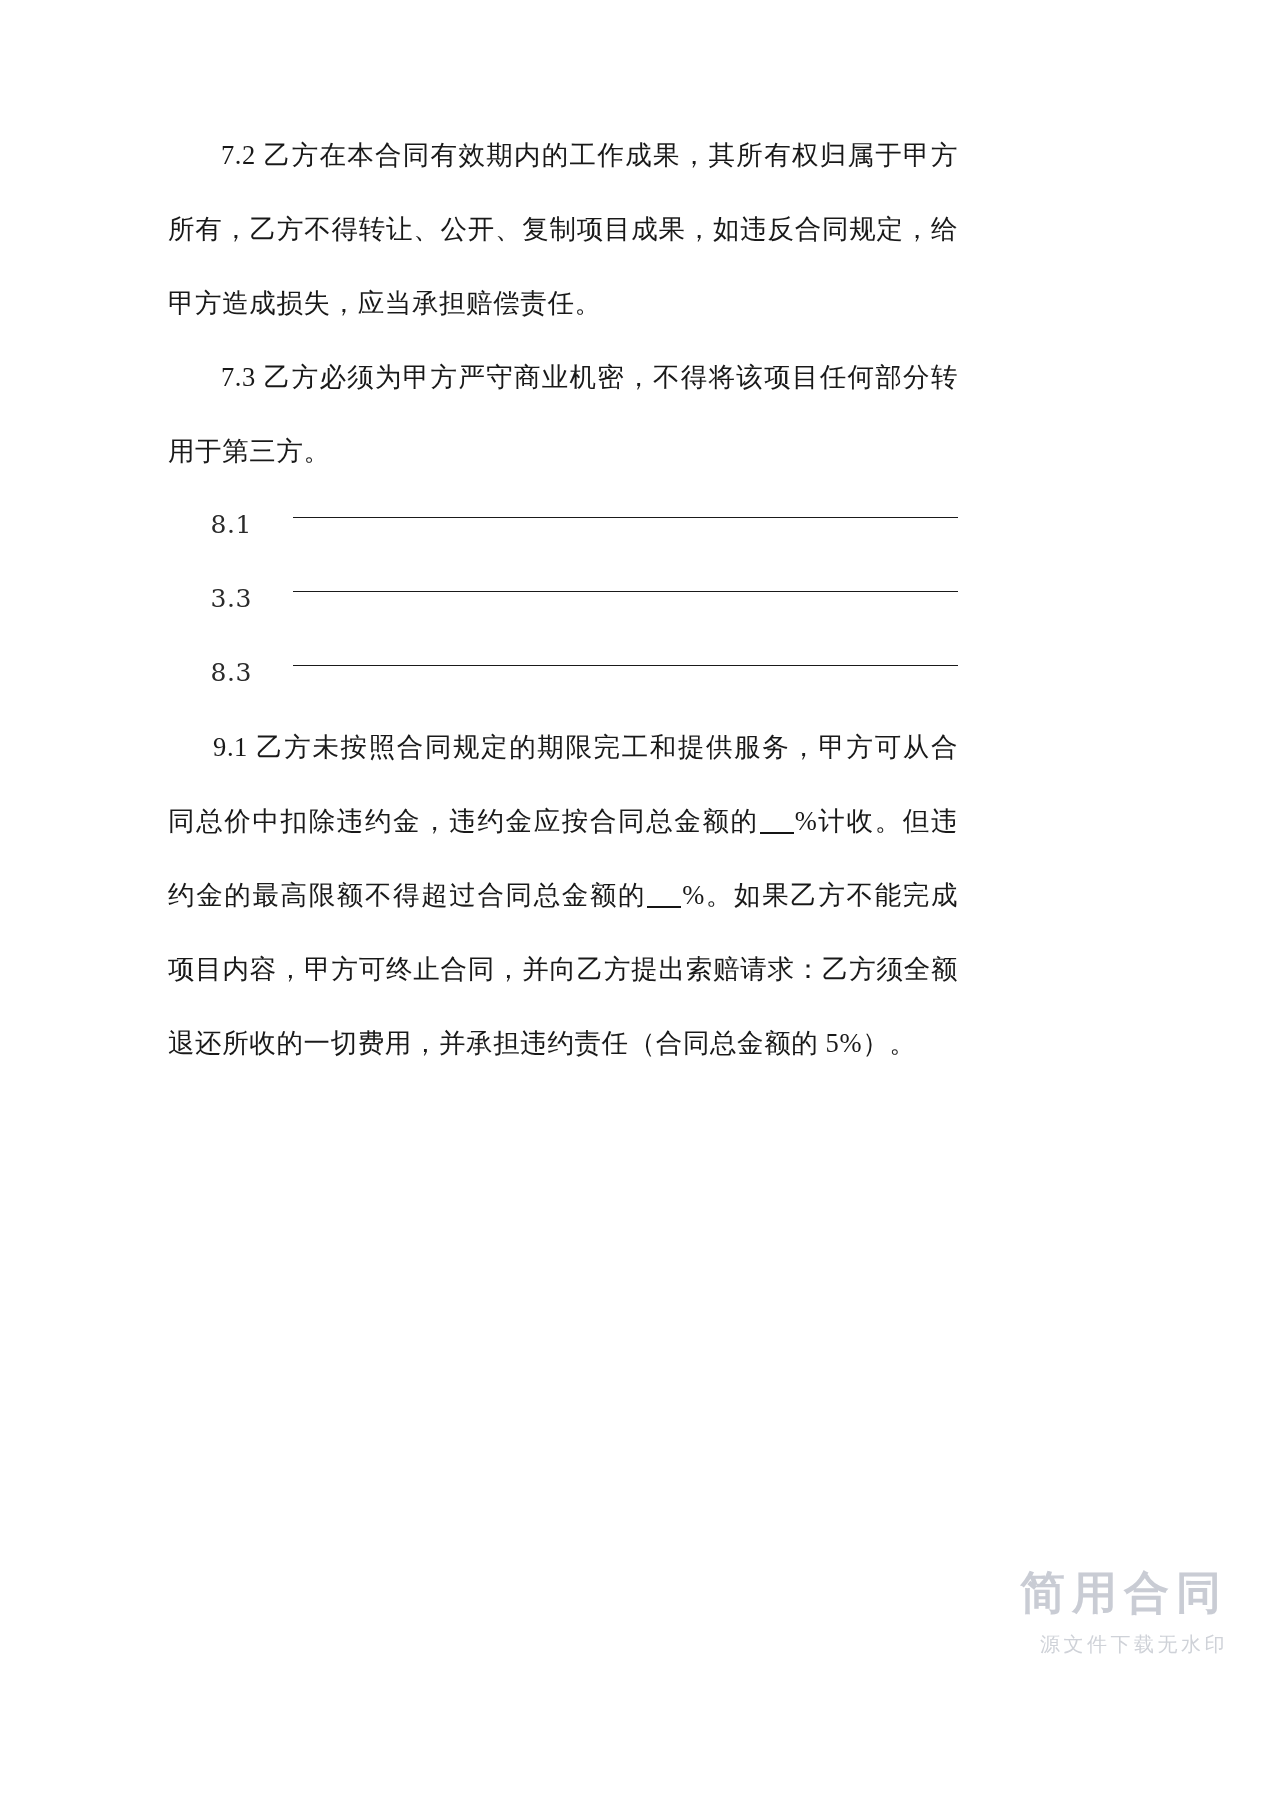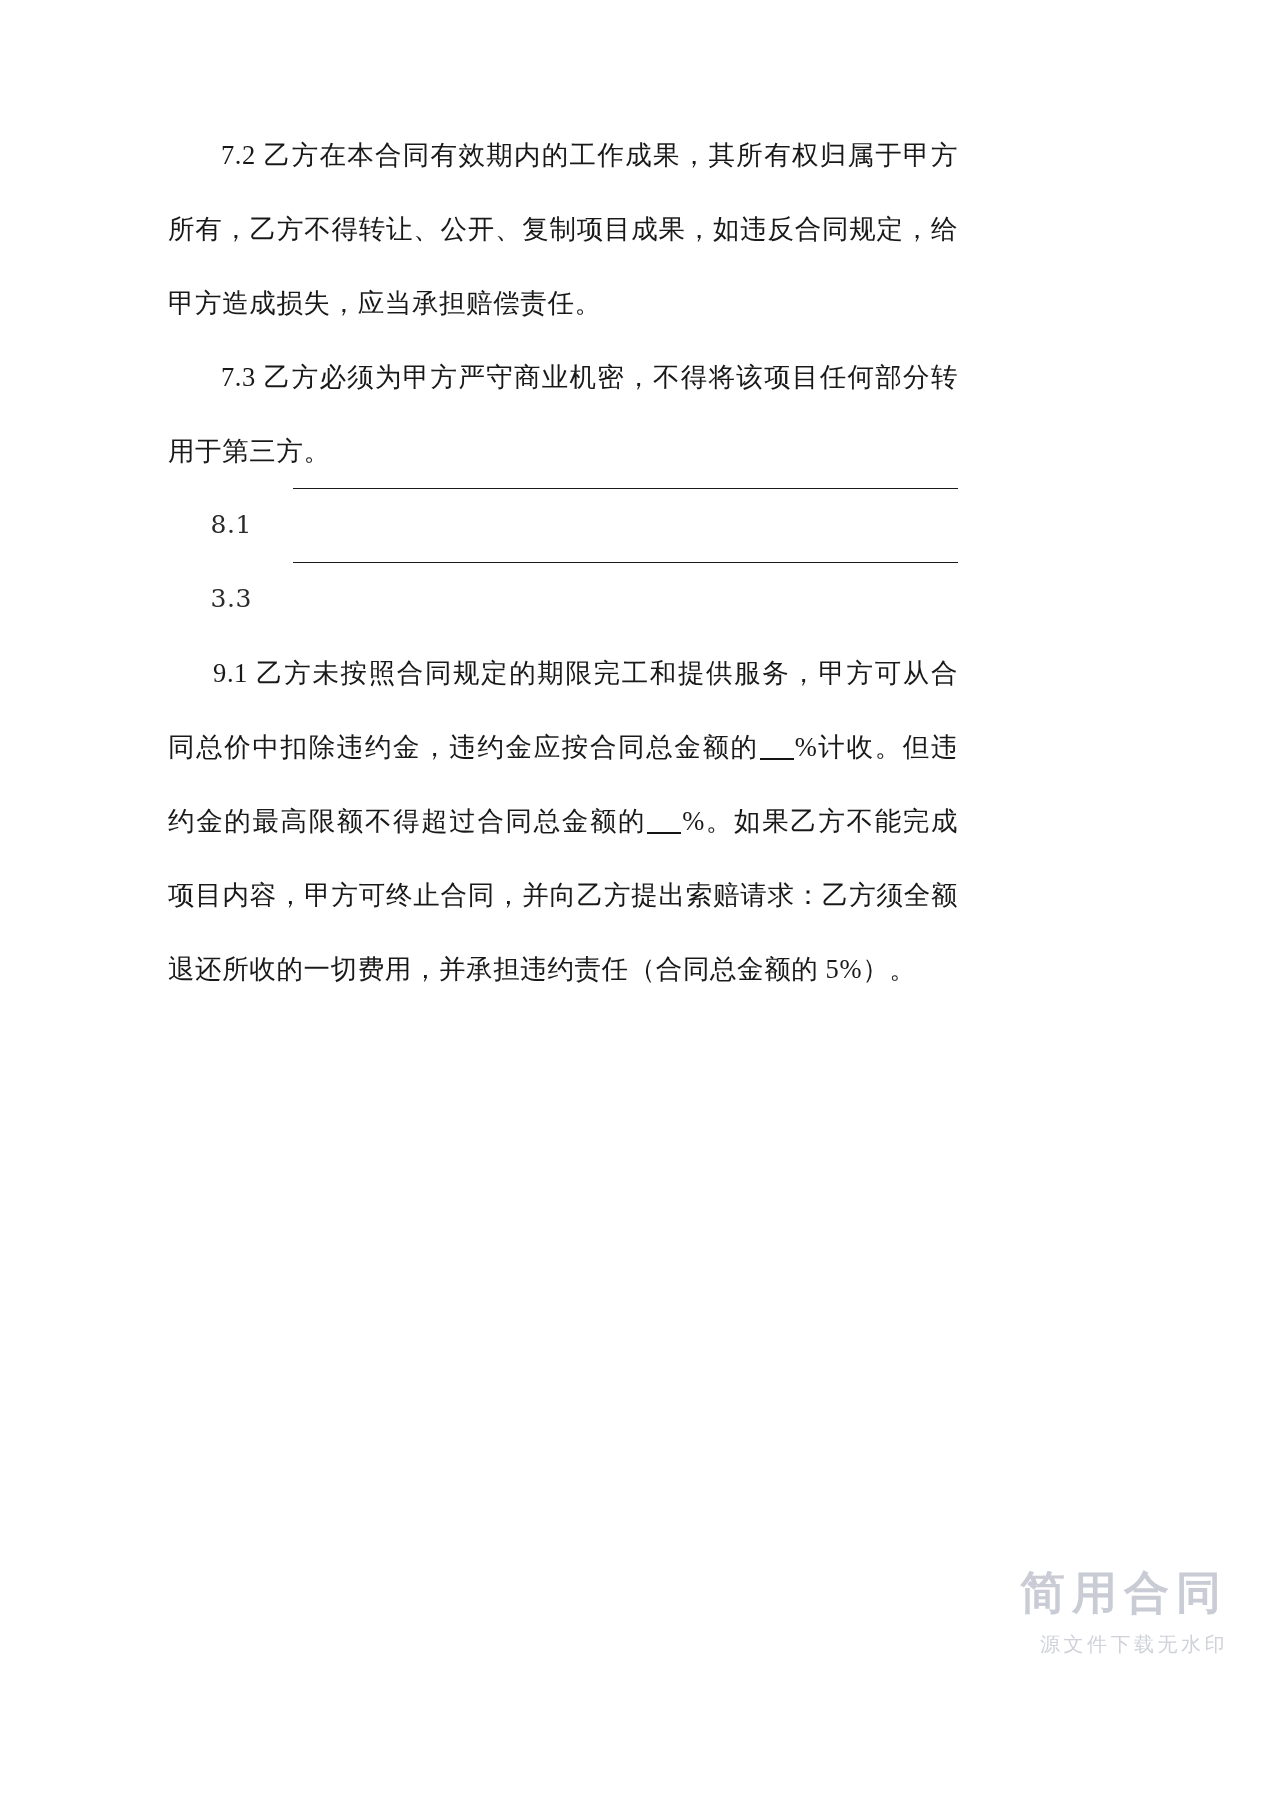--- a/index.html
+++ b/index.html
@@ -46,21 +46,21 @@
     line-height: 74px;
     font-weight: bold;
     letter-spacing: 0.6px;
     margin: 0;
     text-indent: 1.6em;
     color: #0f0f0f;
     font-family: "Liberation Serif", "DejaVu Serif", serif;
   }
   .blank-row {
     display: flex;
-    align-items: flex-start;
+    align-items: center;
     line-height: 74px;
     height: 74px;
     font-size: 26.5px;
     padding-left: 1.6em;
     letter-spacing: 0.6px;
     gap: 40px;
   }
   .blank-row .lbl {
     flex: 0 0 auto;
     font-family: "DejaVu Serif", "Liberation Serif", serif;
@@ -121,20 +121,24 @@
     <div class="blank-row">
       <span class="lbl">8.1</span>
       <span class="rule"></span>
     </div>
 
     <div class="blank-row">
       <span class="lbl">3.3</span>
       <span class="rule"></span>
     </div>
 
+    <div class="blank-row">
+      <span class="lbl">8.3</span>
+      <span class="rule"></span>
+    </div>
 
 
     <p class="para indent-small"><span>9.1  乙方未按照合同规定的期限完工和提供服务，甲方可从合同总价中扣除违约金，违约金应按合同总金额的</span><span class="ul-blank"></span><span>%计收。但违约金的最高限额不得超过合同总金额的</span><span class="ul-blank"></span><span>%。如果乙方不能完成项目内容，甲方可终止合同，并向乙方提出索赔请求：乙方须全额退还所收的一切费用，并承担违约责任（合同总金额的 5%）。</span></p>
 
 
   </div>
 
   <div id="watermark">
     <div class="wm-main">简用合同</div>
     <div class="wm-sub">源文件下载无水印</div>

